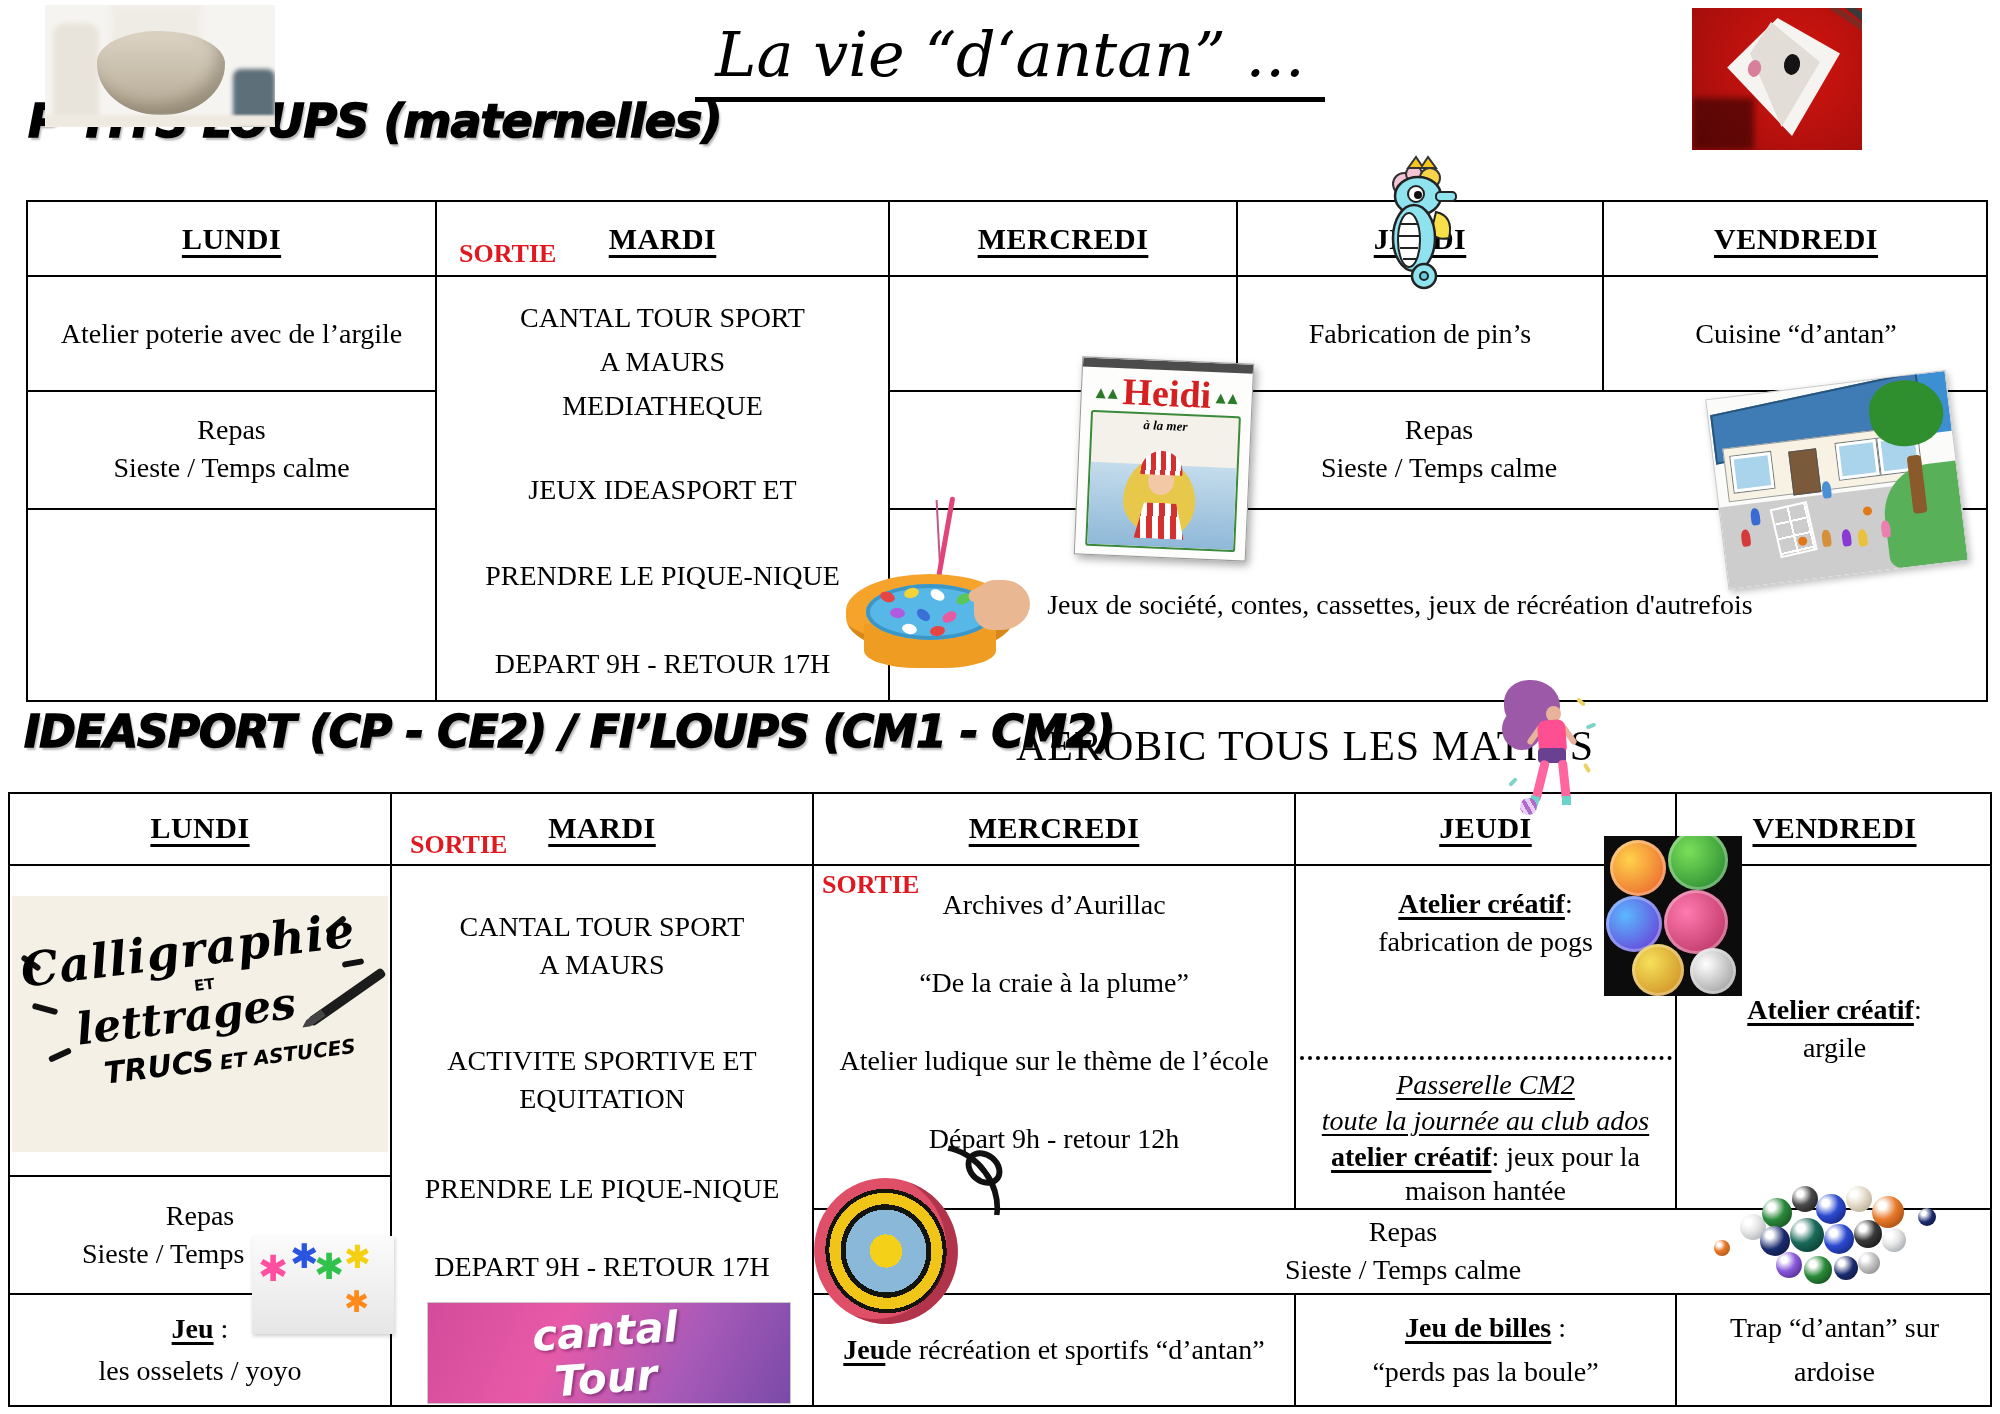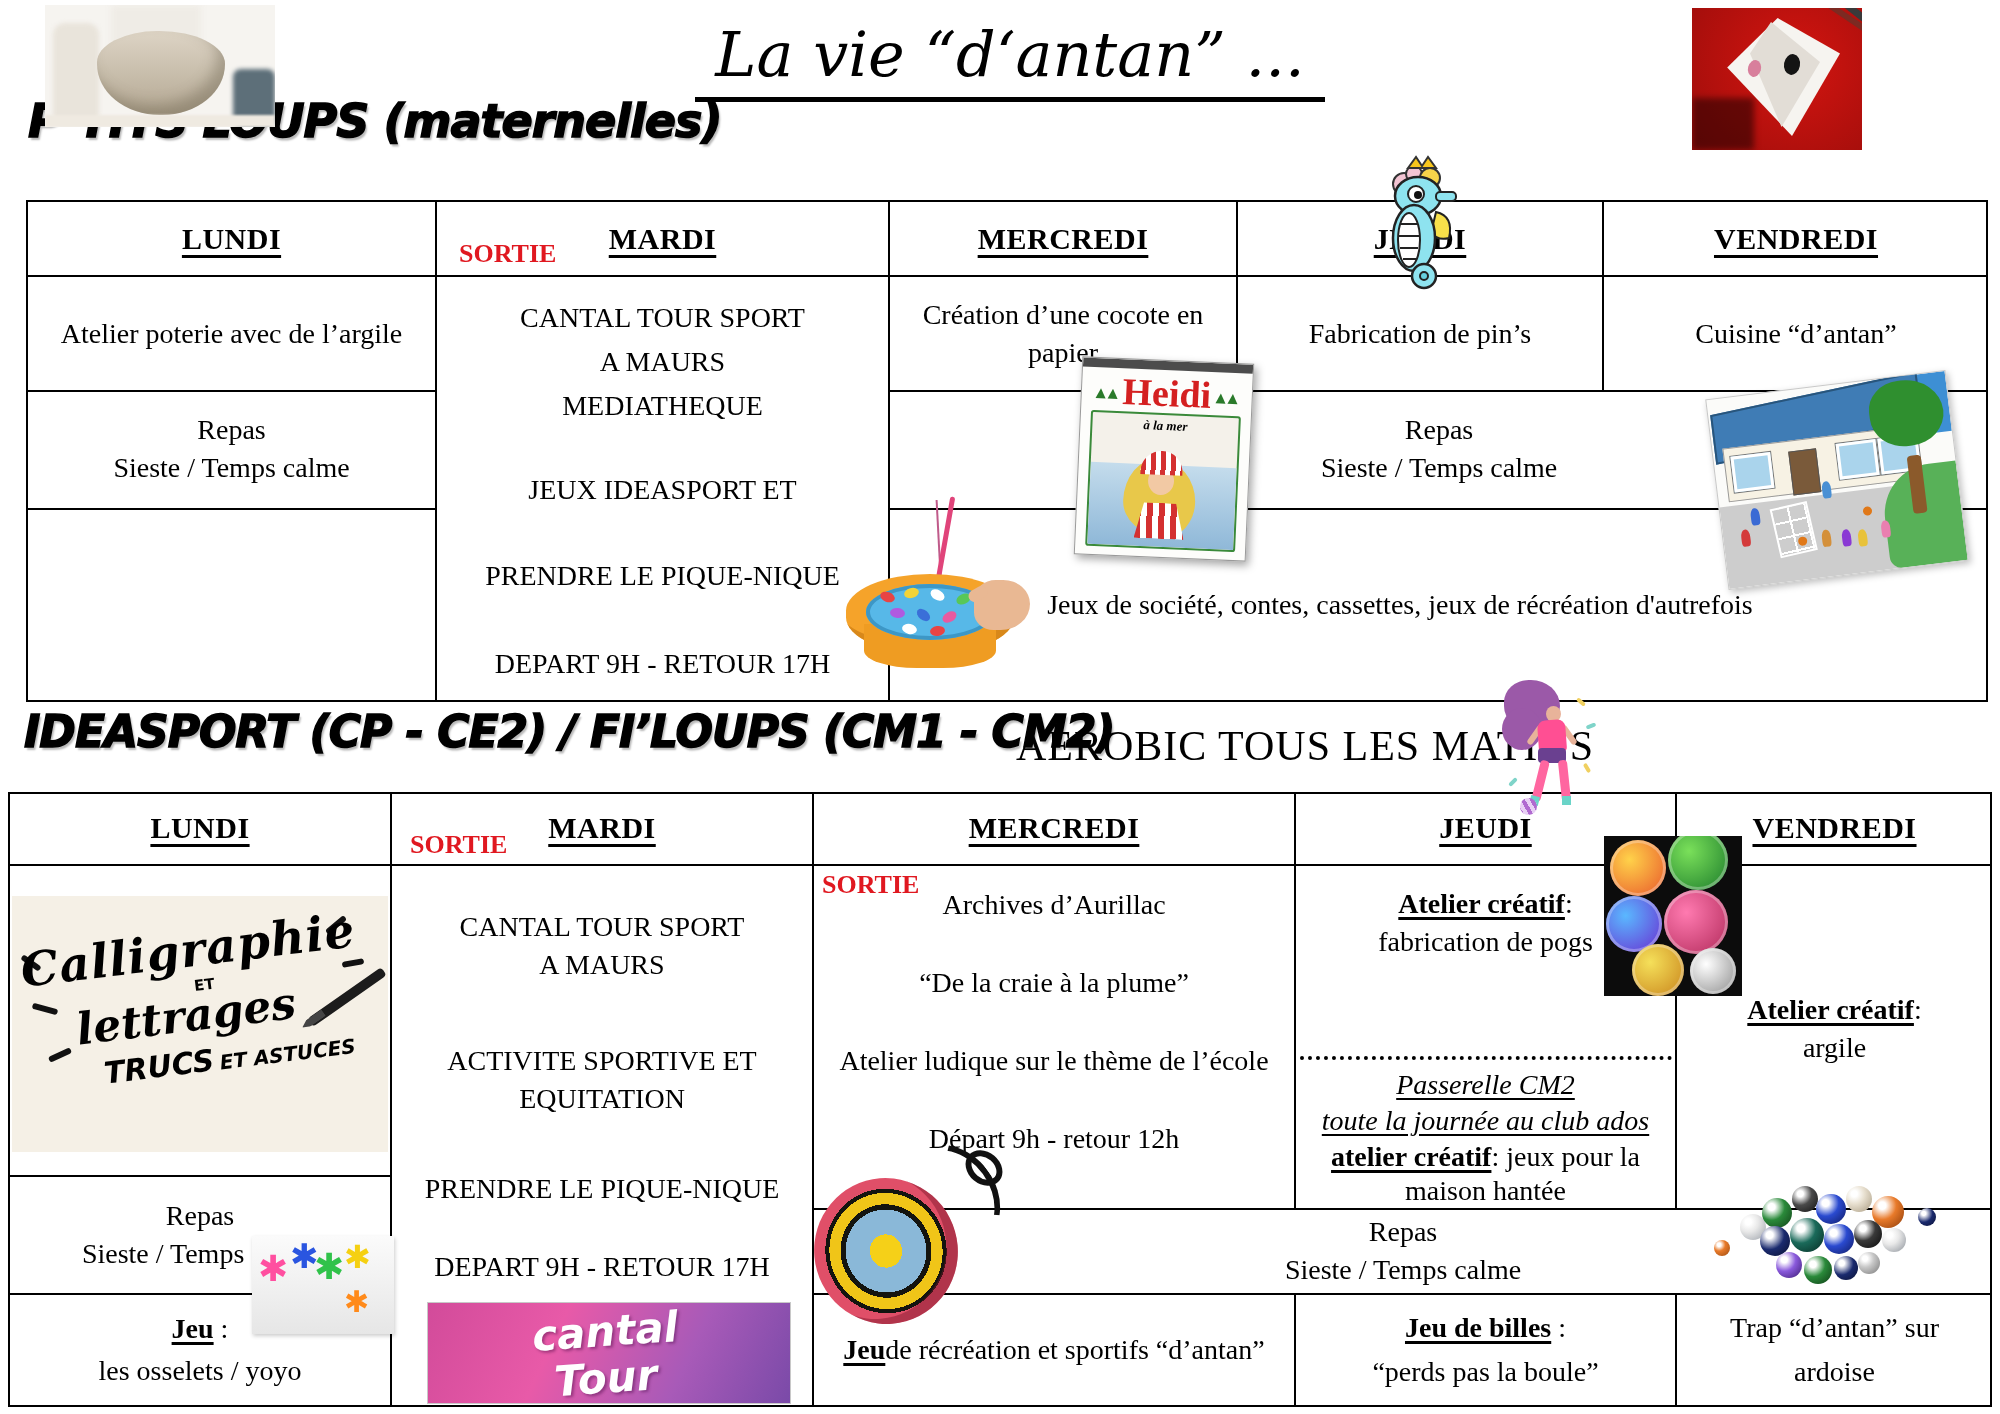--- a/index.html
+++ b/index.html
@@ -194,21 +194,20 @@
 
   <div class="abs cellz txt" style="left:437px;top:277px;width:451px;height:425px;text-align:center;">
     <div style="margin-top:22px;">CANTAL TOUR SPORT</div>
     <div style="margin-top:6px;">A MAURS</div>
     <div style="margin-top:6px;">MEDIATHEQUE</div>
     <div style="margin-top:46px;">JEUX IDEASPORT ET</div>
     <div style="margin-top:48px;">PRENDRE LE PIQUE-NIQUE</div>
     <div style="margin-top:50px;">DEPART 9H - RETOUR 17H</div>
   </div>
 
-  <div class="abs ctr txt cellz" style="left:890px;top:277px;width:346px;height:113px;padding:0 10px;box-sizing:border-box;">Création d’une cocote en papier</div>
   <div class="abs ctr txt cellz" style="left:1238px;top:277px;width:364px;height:113px;">Fabrication de pin’s</div>
   <div class="abs ctr txt cellz" style="left:1604px;top:277px;width:384px;height:113px;">Cuisine “d’antan”</div>
 
   <div class="abs ctr col txt cellz" style="left:26px;top:392px;width:411px;height:114px;">
     <div>Repas</div>
     <div>Sieste / Temps calme</div>
   </div>
   <div class="abs ctr col txt cellz" style="left:890px;top:392px;width:1098px;height:114px;">
     <div>Repas</div>
     <div>Sieste / Temps calme</div>

